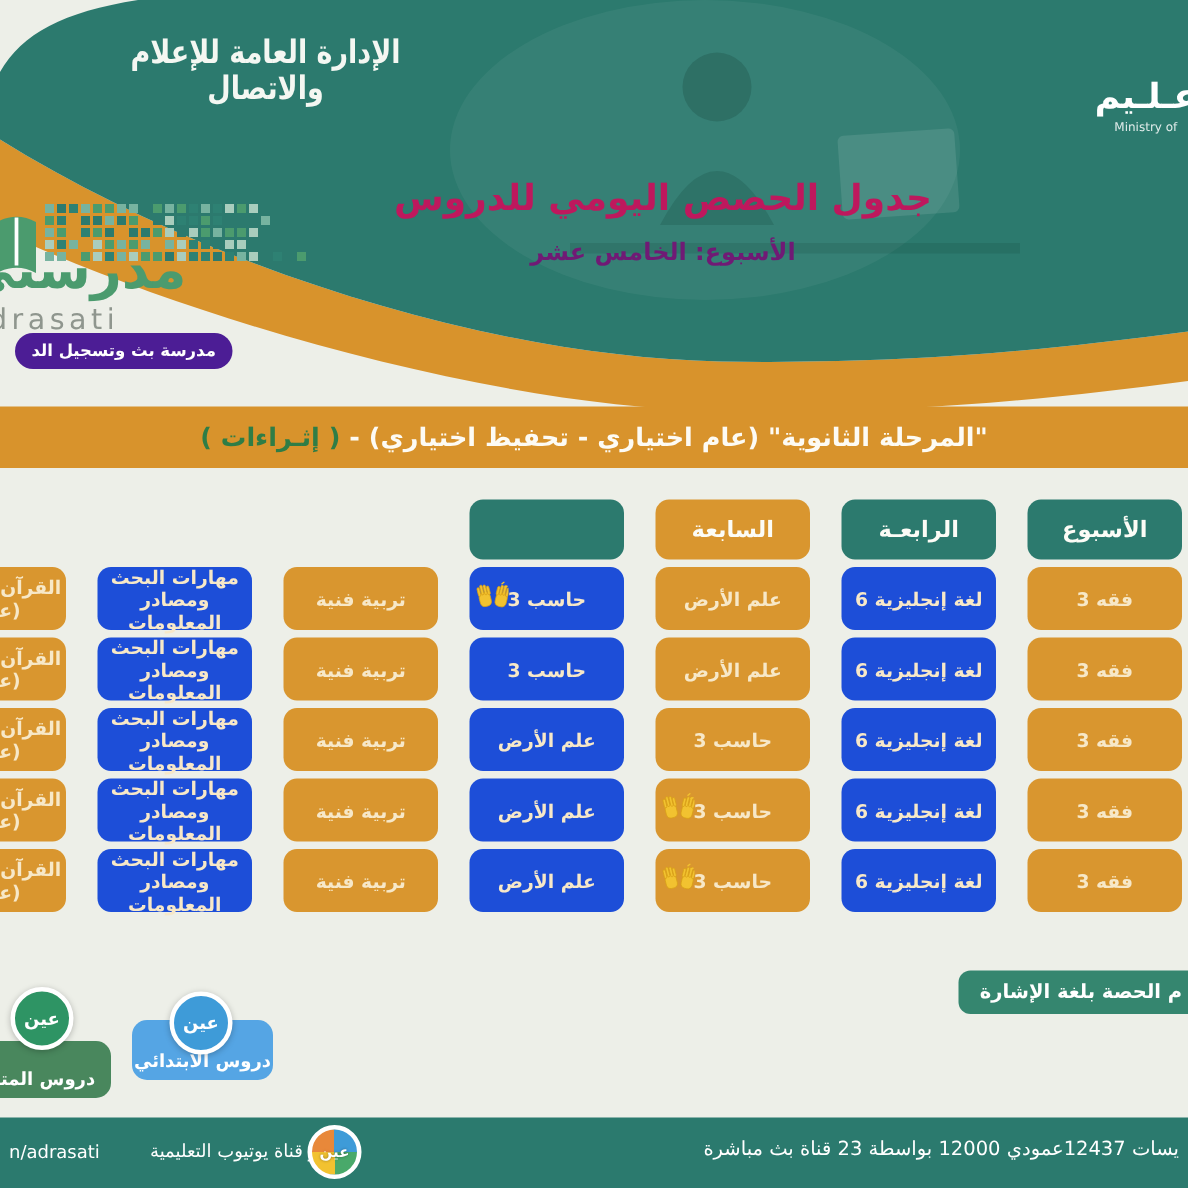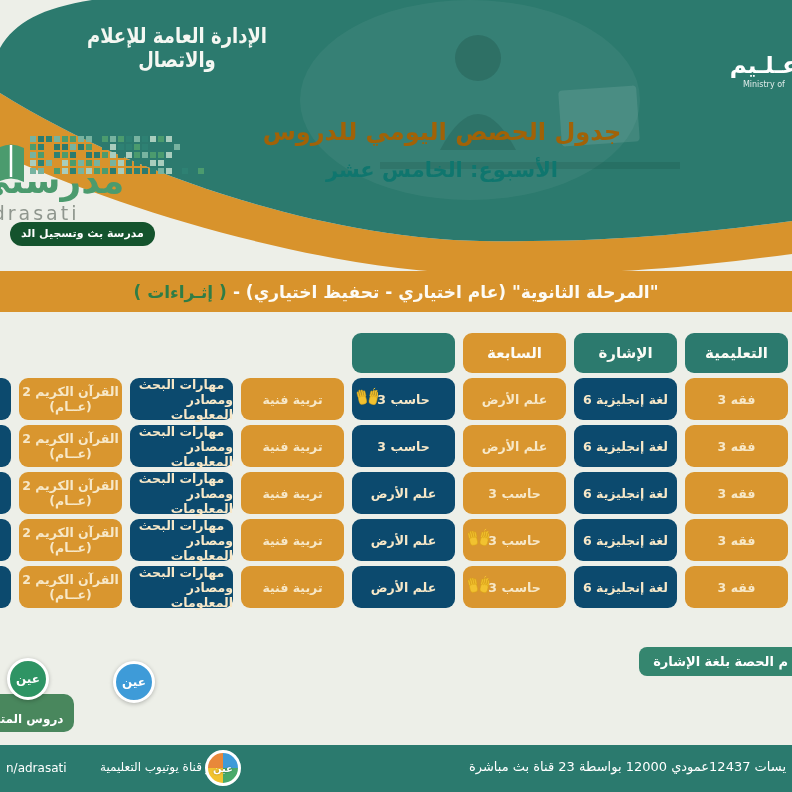--- a/index.html
+++ b/index.html
@@ -7,48 +7,48 @@
          background:#EDEFE8;font-family:"DejaVu Sans",sans-serif;}
   .abs{position:absolute;}
 
   
   #header-svg{position:absolute;top:0;left:0;}
   .calligraphy{left:72px;top:24px;width:210px;color:#F4F7F2;font-size:18px;font-weight:bold;
                transform:scaleY(1.2);transform-origin:top;text-align:center;line-height:1.1;}
   .ministry{right:-6px;top:52px;text-align:center;color:#fff;}
   .ministry .wm{font-size:23px;font-weight:bold;letter-spacing:1px;}
   .ministry .cap{font-size:8px;color:rgba(255,255,255,.85);margin-top:2px;}
-  .hd-title{right:120px;top:118px;width:460px;text-align:center;color:#a16207;
+  .hd-title{right:120px;top:118px;width:460px;text-align:center;color:#be185d;
             font-size:24px;font-weight:bold;direction:rtl;}
-  .hd-sub{right:120px;top:158px;width:460px;text-align:center;color:#0f766e;
-          font-size:21px;font-weight:bold;direction:rtl;}
+  .hd-sub{right:120px;top:158px;width:460px;text-align:center;color:#701a75;
+          font-size:16px;font-weight:bold;direction:rtl;}
 
   
   .logo-ar{left:-26px;top:160px;font-size:36px;font-weight:bold;color:#4B9B6E;direction:rtl;}
   .logo-latin{left:-22px;top:202px;font-size:19px;color:#8F968E;letter-spacing:3px;}
-  .logo-badge{left:10px;top:222px;height:24px;line-height:24px;background:#14532d;border-radius:12px;
+  .logo-badge{left:10px;top:222px;height:24px;line-height:24px;background:#4c1d95;border-radius:12px;
               color:#fff;font-size:11px;font-weight:bold;padding:0 11px;direction:rtl;white-space:nowrap;}
   #dots{left:30px;top:136px;width:190px;height:44px;}
   .dot{position:absolute;width:6px;height:6px;}
 
   
   .banner{left:0;top:271px;width:792px;height:41px;background:#D8932C;display:flex;
           align-items:center;justify-content:center;direction:rtl;gap:6px;}
   .banner .main{color:#FDFBF4;font-size:17px;font-weight:bold;}
   .banner .accent{color:#2F7D46;font-size:17px;font-weight:bold;}
 
   
   #sched{right:0;top:333px;width:880px;direction:rtl;padding-right:4px;}
   .srow{display:flex;gap:8px;margin-bottom:5px;}
   .cell{width:103px;flex:0 0 103px;border-radius:9px;display:flex;flex-direction:column;
-        align-items:center;justify-content:center;position:relative;}
+        align-items:center;justify-content:center;text-align:center;position:relative;margin-left:13px;}
   .hcell{height:40px;color:#FCFCF6;font-size:15px;font-weight:bold;}
   .bcell{height:42px;color:#F7E8C8;font-size:12.5px;font-weight:bold;line-height:1.2;direction:rtl;}
   .c-o{background:#D9962F;}
-  .c-t{background:#0c4a6e;}
+  .c-t{background:#1d4ed8;}
   .hcell.c-t{background:#2C7A6E;}
   .cell .ic{position:absolute;left:4px;top:50%;transform:translateY(-50%);}
 
   
   .legend-pill{right:-10px;top:647px;height:29px;line-height:29px;background:#35866F;border-radius:8px;
                color:#fff;font-size:13px;font-weight:bold;padding:0 14px;direction:rtl;white-space:nowrap;}
 
   
   .btn{border-radius:10px;color:#fff;font-size:12px;font-weight:bold;display:flex;
        align-items:flex-end;justify-content:center;padding-bottom:6px;direction:rtl;box-sizing:border-box;}
@@ -190,22 +190,22 @@
   <div class="abs logo-latin">adrasati</div>
   <div class="abs logo-badge">مدرسة بث وتسجيل الد</div>
 
   <div class="banner abs">
     <span class="main">"المرحلة الثانوية" (عام اختياري - تحفيظ اختياري)  -</span>
     <span class="accent">( إثـراءات )</span>
   </div>
 
   <div id="sched" class="abs">
       <div class="srow">
-        <div class="cell hcell c-t">التعليمية</div>
-        <div class="cell hcell c-t">الإشارة</div>
+        <div class="cell hcell c-t">الأسبوع</div>
+        <div class="cell hcell c-t">الرابعـة</div>
         <div class="cell hcell c-o">السابعة</div>
         <div class="cell hcell c-t"></div>
       </div>
       <div class="srow">
         <div class="cell bcell c-o">
           <div>فقه 3</div>
         </div>
         <div class="cell bcell c-t">
           <div>لغة إنجليزية 6</div>
         </div>
@@ -411,20 +411,23 @@
           <div>(عــام)</div>
         </div>
         <div class="cell bcell c-t">
           <div></div>
         </div>
       </div>
     </div>
 
   <div class="abs legend-pill">م الحصة بلغة الإشارة</div>
 
+  <div class="abs btn btn-blue">
+    <span>دروس الابتدائي</span>
+  </div>
   <div class="abs ain ain-blue">
     <span>عين</span>
   </div>
   <div class="abs btn btn-green">
     <span>دروس المتوس</span>
   </div>
   <div class="abs ain ain-green">
     <span>عين</span>
   </div>
 

